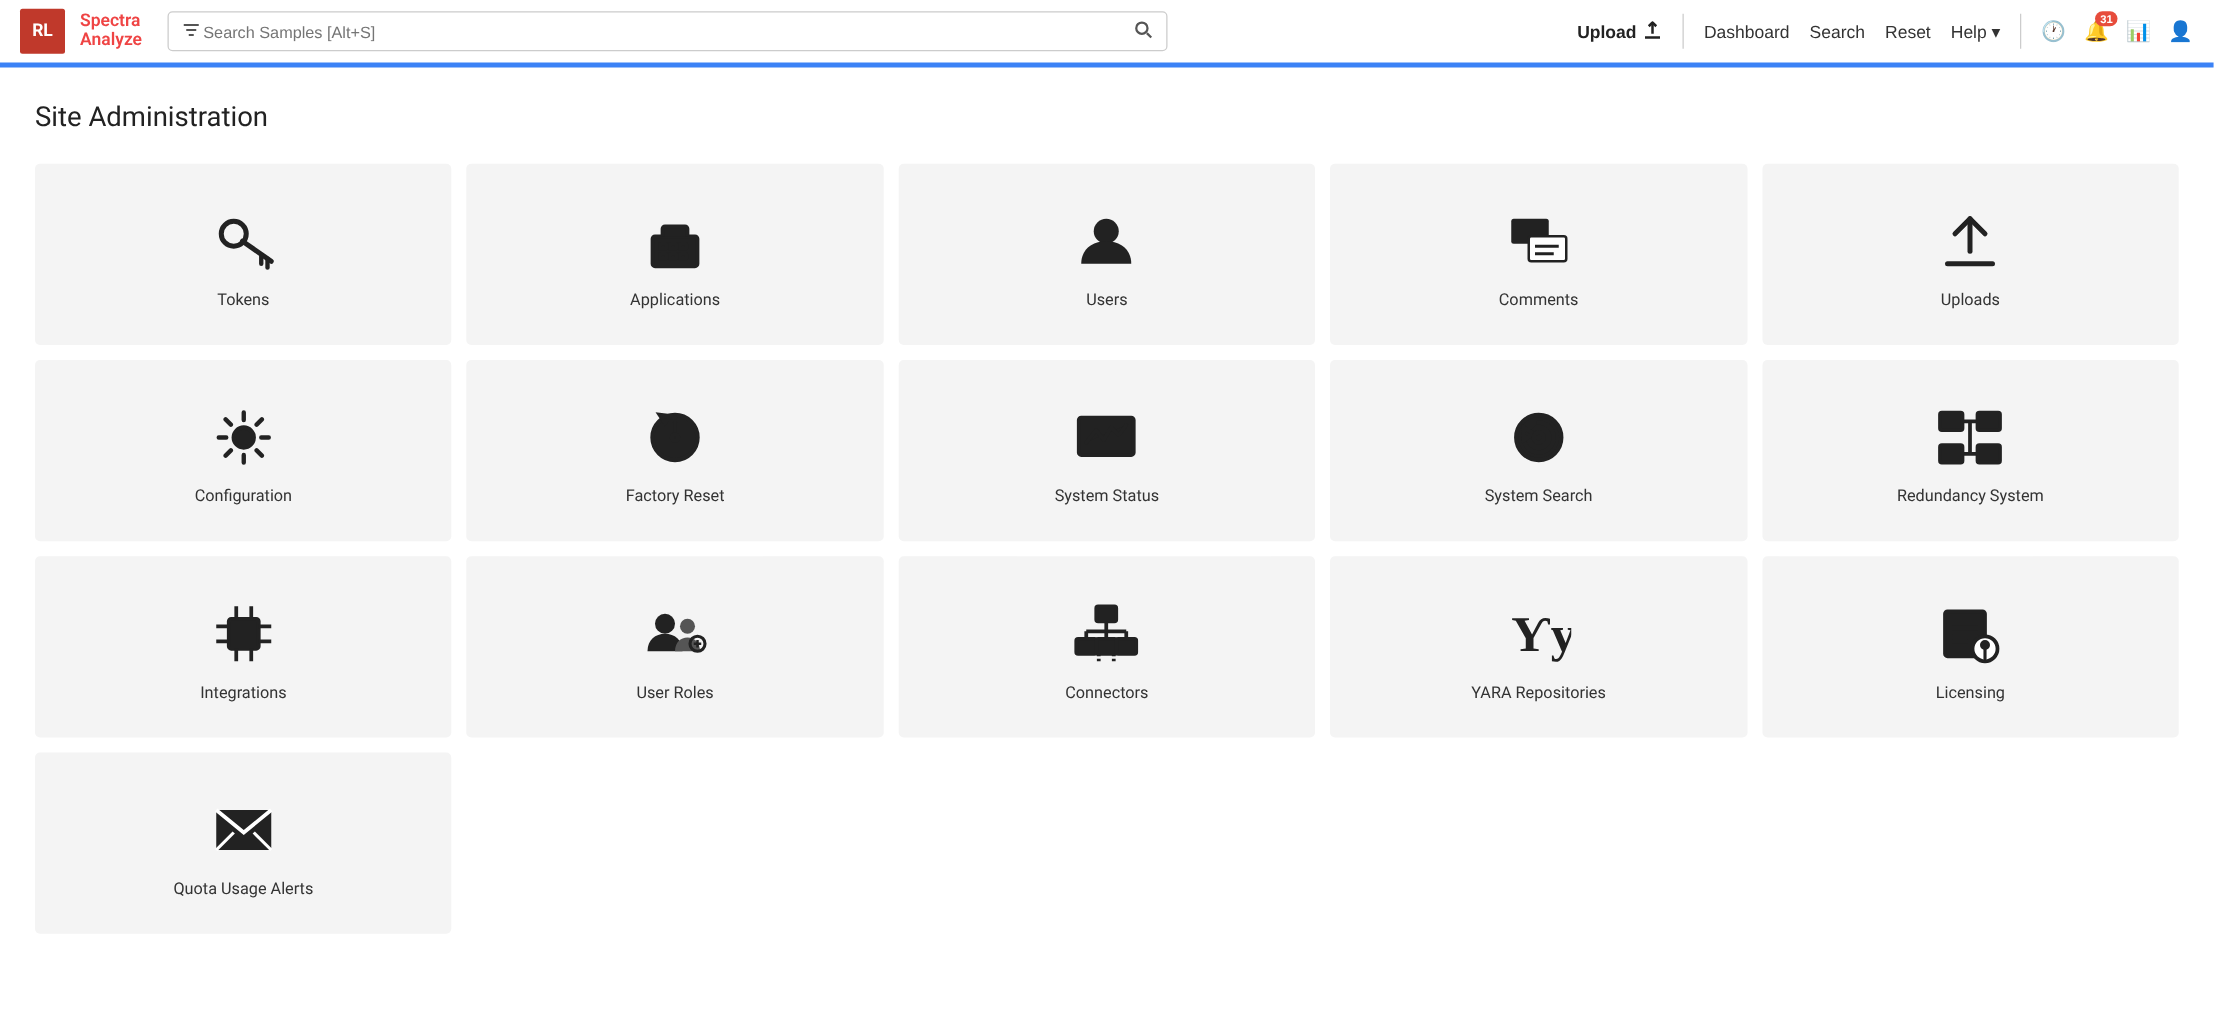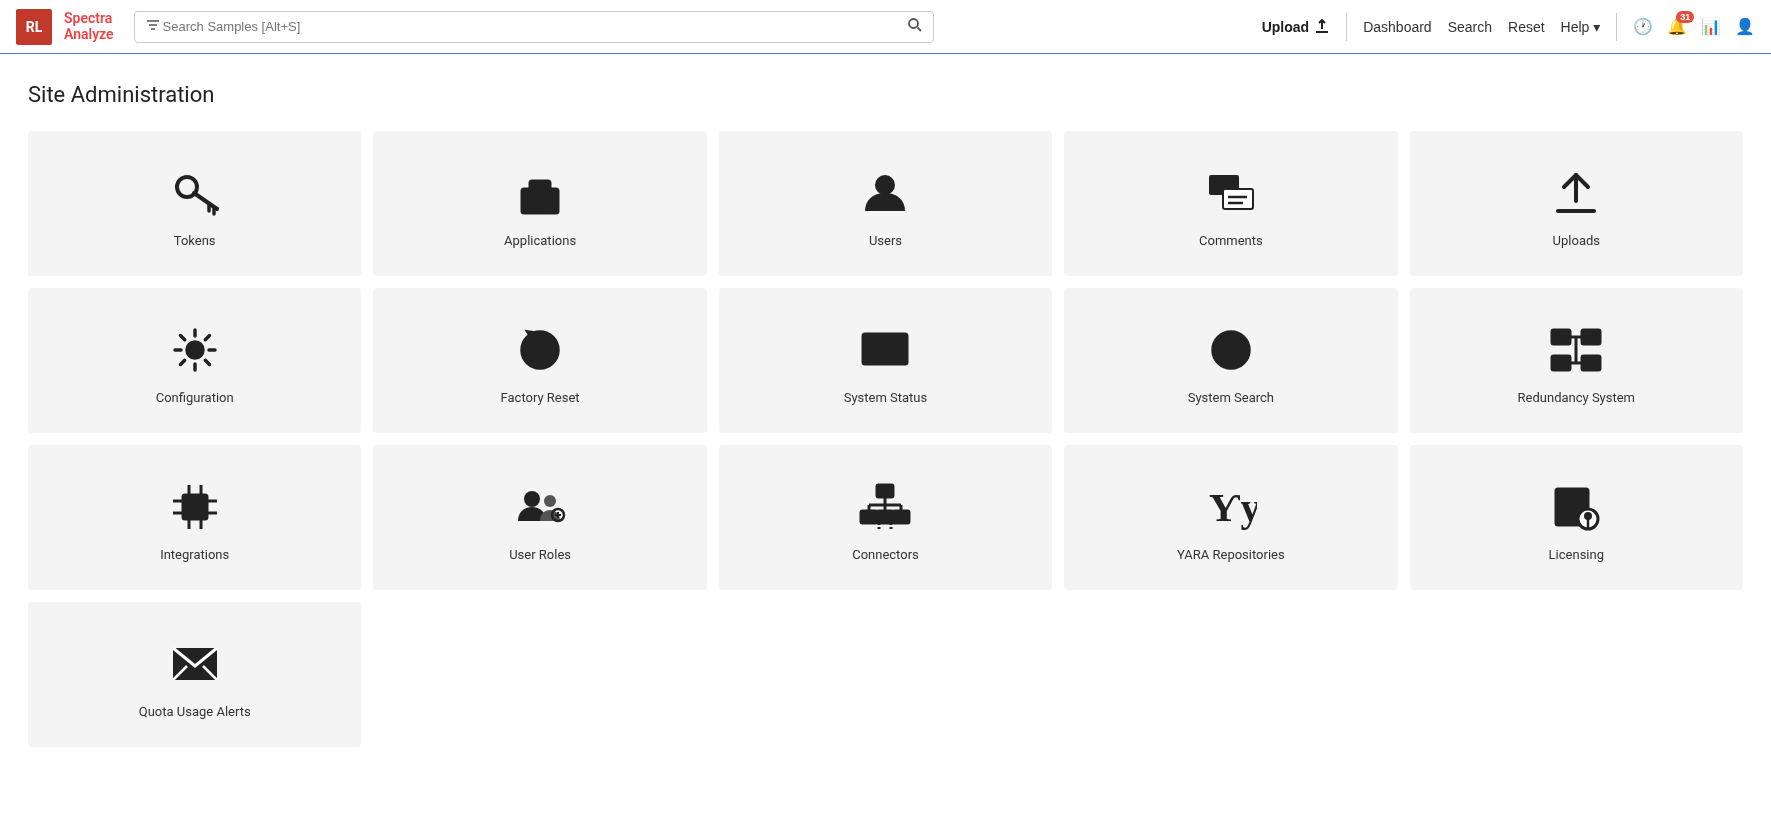--- a/index.html
+++ b/index.html
@@ -3,21 +3,21 @@
   <meta charset="utf-8">
   <style>
     * { box-sizing: border-box; margin: 0; padding: 0; }
     body { font-family: -apple-system, BlinkMacSystemFont, 'Segoe UI', Roboto, sans-serif; background: #fff; color: #333; }
 
     
     .header {
       display: flex;
       align-items: center;
       height: 54px;
-      border-bottom: 1px solid #3b82f6;
+      border-bottom: 4px solid #3b82f6;
       padding: 0 16px;
       gap: 12px;
     }
     .logo-box {
       background: #c0392b;
       color: #fff;
       font-weight: bold;
       font-size: 14px;
       width: 36px;
       height: 36px;

